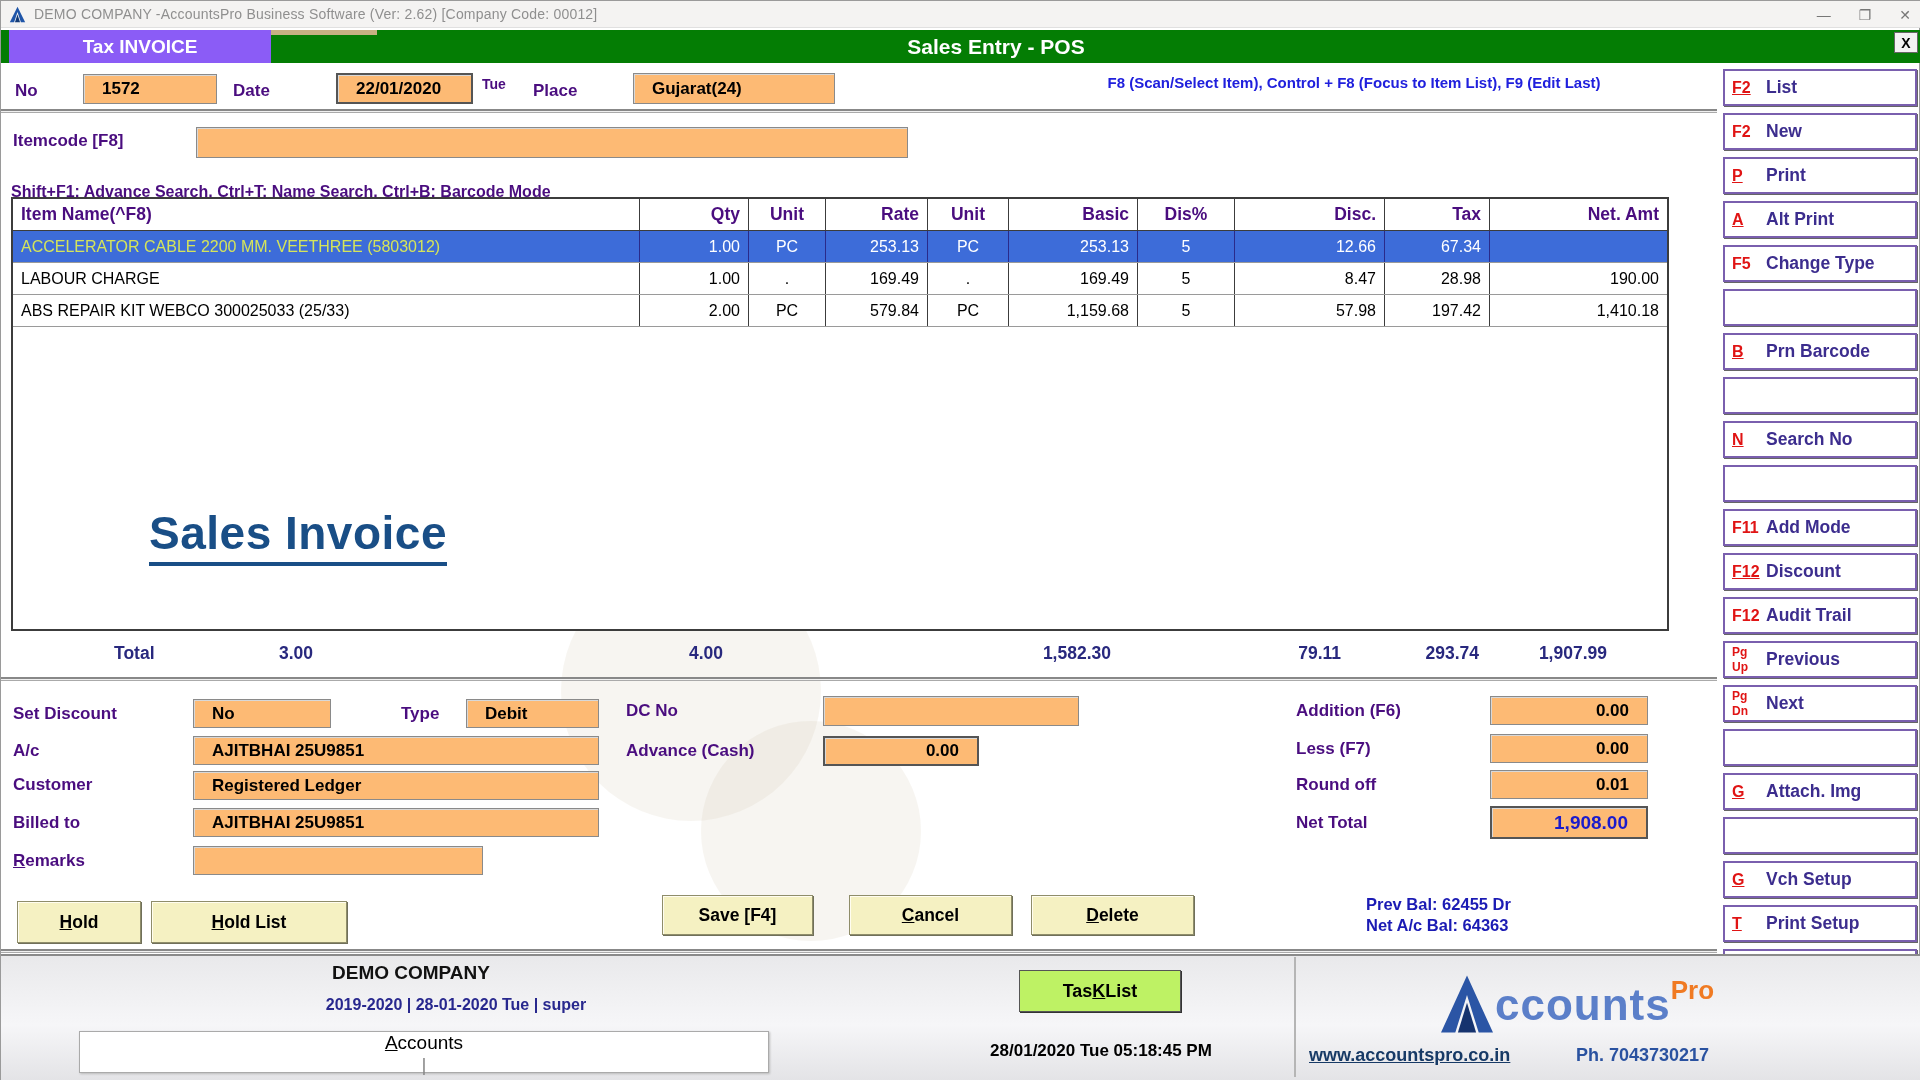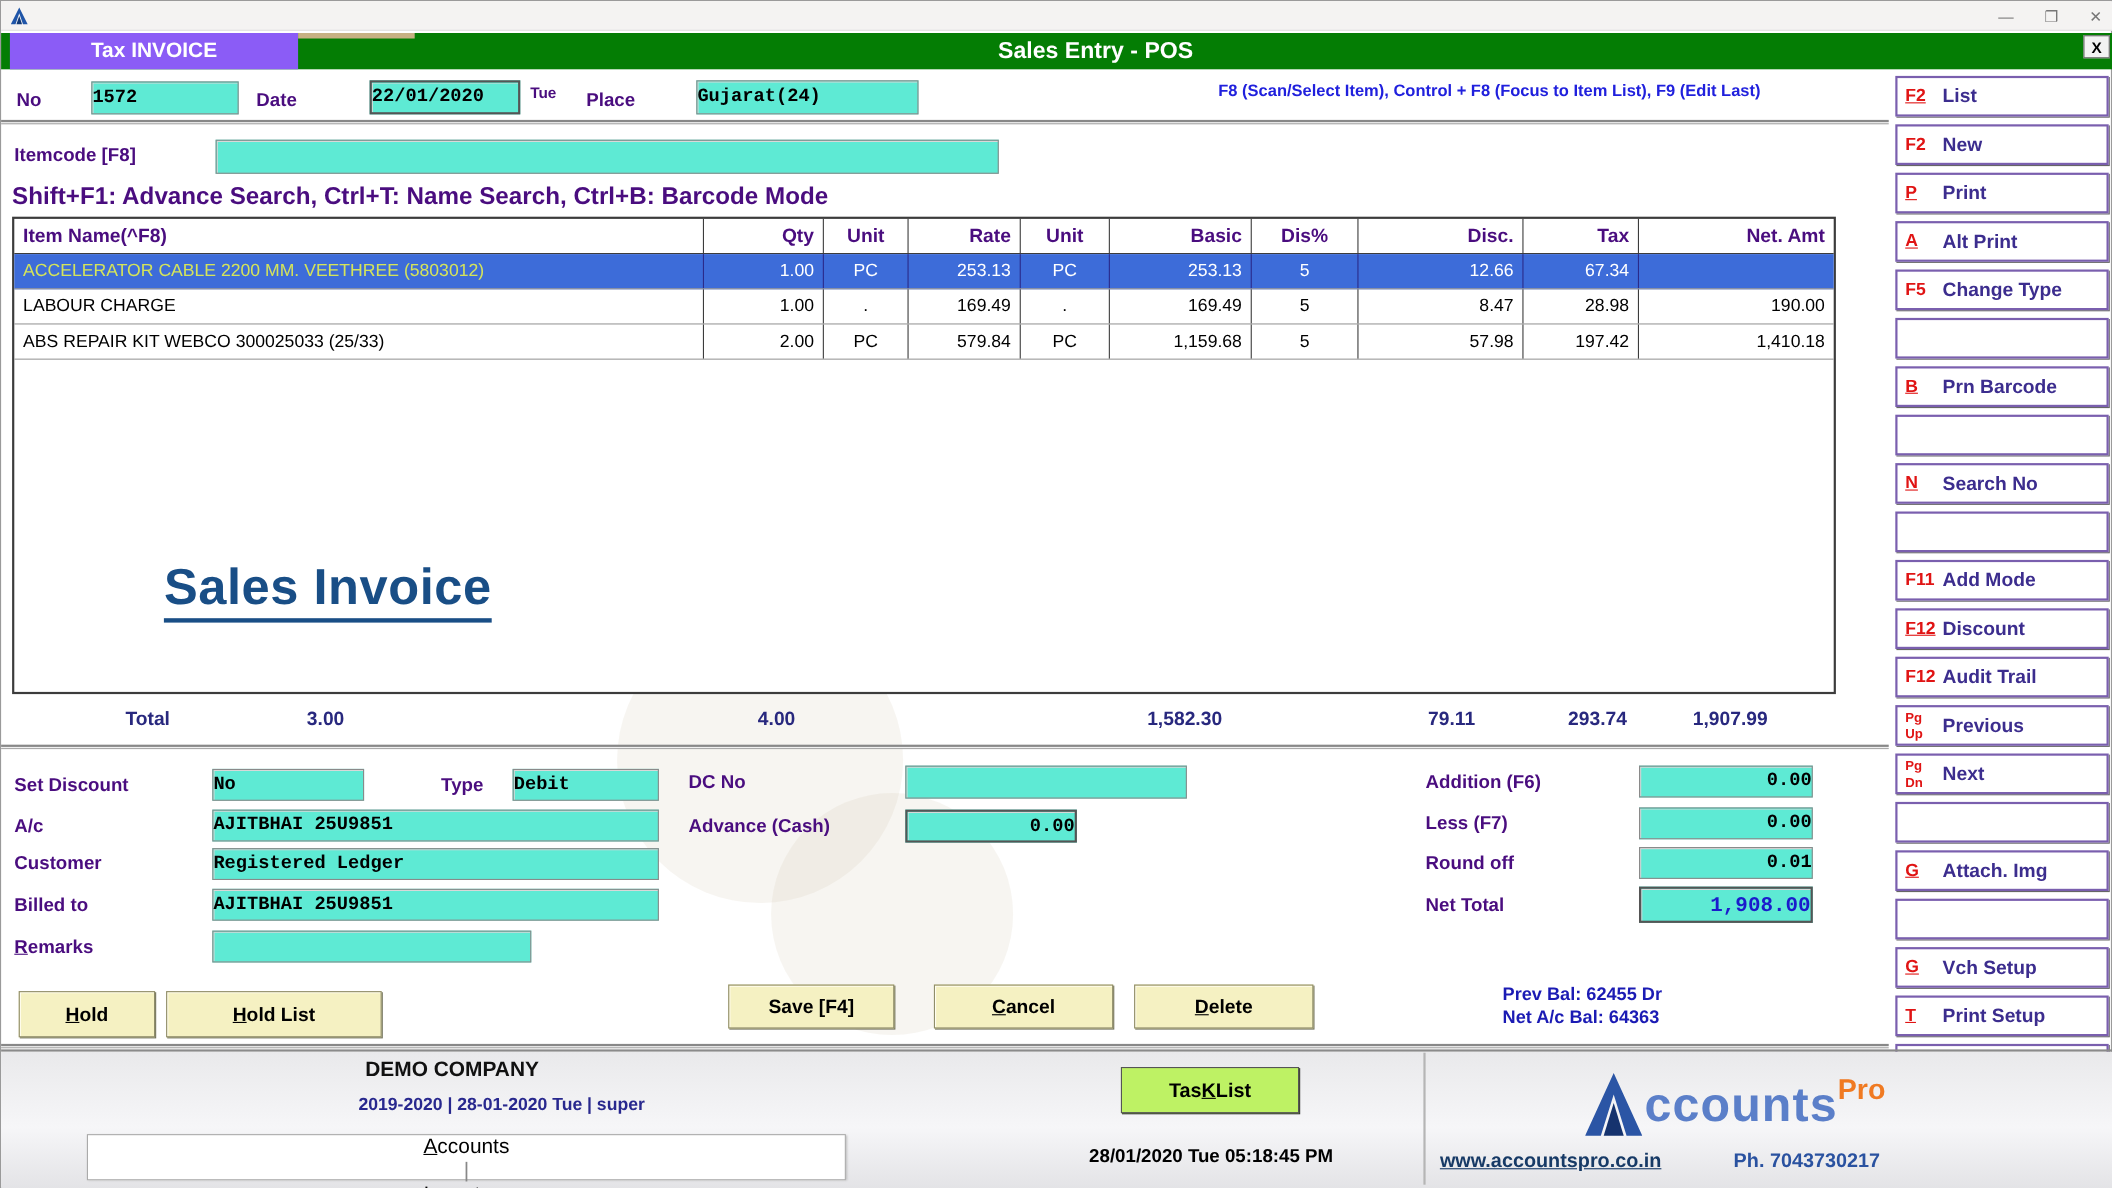--- a/index.html
+++ b/index.html
@@ -14,21 +14,21 @@
 
   
   .tabbar { position:absolute; left:0; top:29px; width:1920px; height:33px; background:#047d04; }
   .tab-invoice { position:absolute; left:8px; top:29px; width:262px; height:33px; background:#8b5cf6; color:#fff; font-weight:bold; font-size:19px; display:flex; align-items:center; justify-content:center; }
   .tan-strip { position:absolute; left:270px; top:29px; width:106px; height:5px; background:#c7b183; }
   .pos-title { position:absolute; left:770px; top:29px; width:450px; height:33px; color:#fff; font-weight:bold; font-size:21px; display:flex; align-items:center; justify-content:center; }
   .green-close { position:absolute; left:1893px; top:31px; width:24px; height:21px; background:#f2f2f2; border:1px solid #666; color:#000; font-weight:bold; font-size:14px; display:flex; align-items:center; justify-content:center; }
 
   
   .lbl { position:absolute; color:#4a0d7f; font-weight:bold; font-size:17px; }
-  .inp { position:absolute; background:#5eead4; border:1px solid #8a8a8a; box-shadow:inset 1px 1px 0 #d8d8d8; color:#000; font-weight:bold; font-size:17px; display:flex; align-items:center; padding:0 0;font-family:Liberation Mono, monospace; }
+  .inp { position:absolute; background:#fdba74; border:1px solid #8a8a8a; box-shadow:inset 1px 1px 0 #d8d8d8; color:#000; font-weight:bold; font-size:17px; display:flex; align-items:center; padding:0 18px; }
   .inp.dark { border:2px solid #555; }
   .inp.right { justify-content:flex-end; }
   .hint-blue { position:absolute; color:#2020dd; font-weight:bold; font-size:15px; }
 
   .sep2 { position:absolute; left:0; width:1716px; height:4px; border-top:2px solid #888; border-bottom:1px solid #aaa; background:#f0f0f0; }
 
   
   .items-table { position:absolute; left:10px; top:196px; width:1658px; height:434px; border:2px solid #3c3c3c; background:#fff; }
   .trow { display:flex; width:100%; }
   .trow.head { height:32px; border-bottom:1px solid #3c3c3c; }
@@ -82,20 +82,21 @@
 </head>
 <body>
 
 <div id="app">
 
   <div class="titlebar">
     <svg width="17" height="17" viewBox="0 0 40 40">
       <polygon points="20,2 38,38 28,38 20,14 12,38 2,38" fill="#1f55a8"></polygon>
       <polygon points="20,20 26,38 14,38" fill="#123a78"></polygon>
     </svg>
+    <span class="ttext">DEMO COMPANY -AccountsPro Business Software (Ver: 2.62)   [Company Code: 00012]</span>
     <div class="winctl">
       <span>—</span>
       <span>❐</span>
       <span>✕</span>
     </div>
   </div>
 
   <div class="tabbar"></div>
   <div class="tab-invoice">Tax INVOICE</div>
   <div class="tan-strip"></div>
@@ -108,21 +109,21 @@
   <div class="inp dark" style="left:335px; top:72px; width:137px; height:31px;">22/01/2020</div>
   <div class="lbl" style="left:481px; top:75px; font-size:14px;">Tue</div>
   <div class="lbl" style="left:532px; top:80px;">Place</div>
   <div class="inp" style="left:632px; top:72px; width:202px; height:31px;">Gujarat(24)</div>
   <div class="hint-blue" style="left:998px; top:73px; width:710px; text-align:center;">F8 (Scan/Select Item), Control + F8 (Focus to Item List),  F9 (Edit Last)</div>
 
   <div class="sep2" style="top:108px;"></div>
 
   <div class="lbl" style="left:12px; top:130px;">Itemcode [F8]</div>
   <div class="inp" style="left:195px; top:126px; width:712px; height:31px;"></div>
-  <div class="lbl" style="left:10px; top:164px; font-size:22px;">Shift+F1: Advance Search, Ctrl+T: Name Search, Ctrl+B: Barcode Mode</div>
+  <div class="lbl" style="left:10px; top:182px; font-size:16px;">Shift+F1: Advance Search, Ctrl+T: Name Search, Ctrl+B: Barcode Mode</div>
 
   <div class="coin" style="left:560px; top:560px; width:260px; height:260px;"></div>
   <div class="coin" style="left:700px; top:720px; width:220px; height:220px;"></div>
 
   <div class="items-table" id="itemsTable">
       <div class="trow head">
         <div class="tcell" style="width: 627px;">Item Name(^F8)</div>
         <div class="tcell al-r" style="width: 109px;">Qty</div>
         <div class="tcell al-c" style="width: 77px;">Unit</div>
         <div class="tcell al-r" style="width: 102px;">Rate</div>

